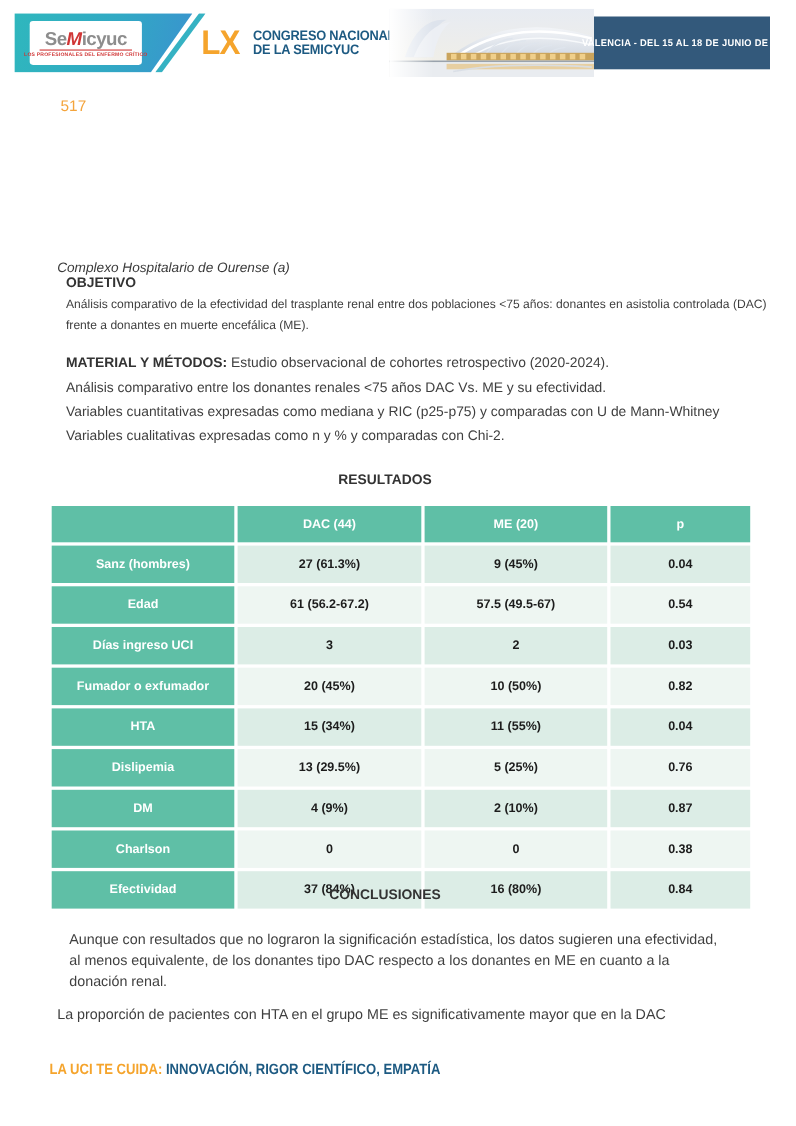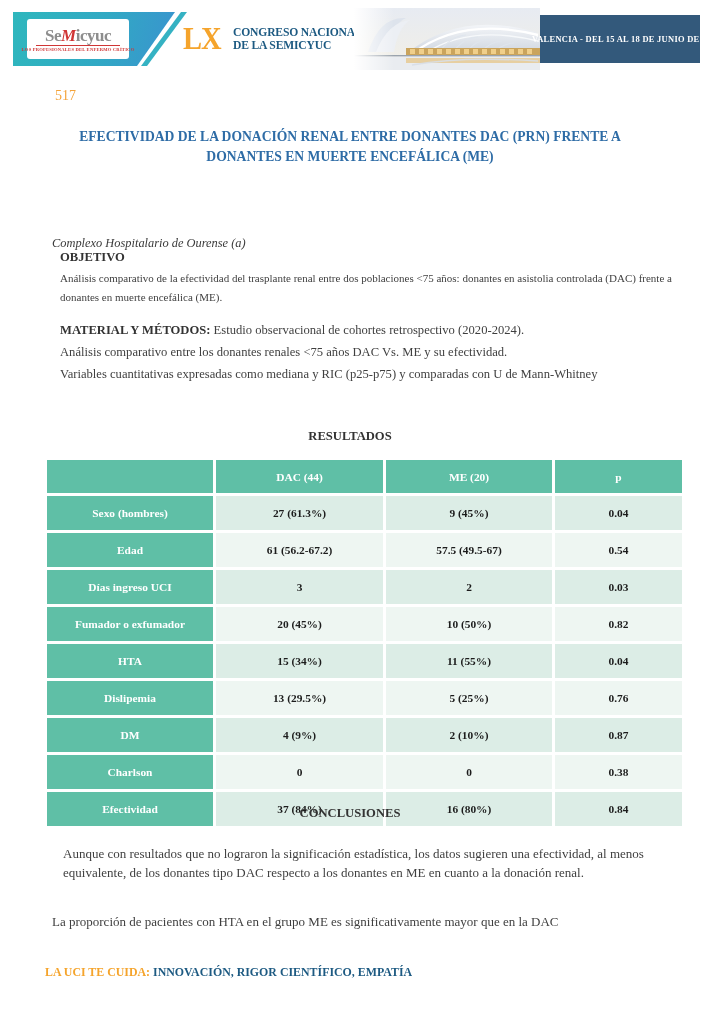--- a/index.html
+++ b/index.html
@@ -1,18 +1,18 @@
 <!DOCTYPE html>
 <html><head>
 <meta charset="utf-8">
 <style>
   html,body{margin:0;padding:0;background:#ffffff;}
   .page{
     position:relative;width:700px;height:1024px;background:#ffffff;
-    font-family:Liberation Serif, serif;color:#3f3f3f;
+    font-family:Liberation Sans, sans-serif;color:#3f3f3f;
     overflow:hidden;
   }
 
   
   .banner{position:absolute;left:13px;top:12px;width:698px;height:54px;}
   .banner-teal{
     position:absolute;left:0;top:0;width:162px;height:100%;
     background:linear-gradient(105deg,#2fb7bd 0%,#31a9c4 55%,#3a92cf 100%);
     clip-path:polygon(0 0,100% 0,calc(100% - 38px) 100%,0 100%);
   }
@@ -185,35 +185,33 @@
       <div class="photo-fade"></div>
     </div>
 
     <div class="venue">
       <div class="venue-text">VALENCIA - DEL 15 AL 18 DE JUNIO DE 2025</div>
     </div>
   </div>
 
   <div class="abs-number">517</div>
 
-  <div class="title">
-    <div class="title-inner">EFECTIVIDAD DE LA DONACIÓN RENAL ENTRE DONANTES DAC (PRN) FRENTE A DONANTES EN MUERTE ENCEFÁLICA (ME)</div>
-  </div>
 
   <p class="affiliation">Complexo Hospitalario de Ourense (a)</p>
 
   <div class="objetivo">
     <div class="sec-heading">OBJETIVO</div>
     <div class="body">Análisis comparativo de la efectividad del trasplante renal entre dos poblaciones &lt;75 años: donantes en asistolia controlada (DAC) frente a donantes en muerte encefálica (ME).</div>
   </div>
 
   <div class="metodos">
     <p><span class="inline-head">MATERIAL Y MÉTODOS:</span><span> Estudio observacional de cohortes retrospectivo (2020-2024).</span></p>
     <p>Análisis comparativo entre los donantes renales &lt;75 años DAC Vs. ME y su efectividad.</p>
     <p>Variables cuantitativas expresadas como mediana y RIC (p25-p75) y comparadas con U de Mann-Whitney</p>
+    <p>Variables cualitativas expresadas como n y % y comparadas con Chi-2.</p>
   </div>
 
   <div class="resultados-heading">RESULTADOS</div>
 
   <table class="results-table">
     <colgroup>
       <col style="width:166px">
         <col style="width:167px">
         <col style="width:166px">
         <col style="width:127px">
@@ -221,21 +219,21 @@
     <thead>
       <tr>
         <th></th>
         <th>DAC (44)</th>
         <th>ME (20)</th>
         <th>p</th>
       </tr>
     </thead>
     <tbody>
         <tr>
-          <th>Sexo (hombres)</th>
+          <th>Sanz (hombres)</th>
           <td>27 (61.3%)</td>
           <td>9 (45%)</td>
           <td>0.04</td>
         </tr>
         <tr class="alt">
           <th>Edad</th>
           <td>61 (56.2-67.2)</td>
           <td>57.5 (49.5-67)</td>
           <td>0.54</td>
         </tr>

